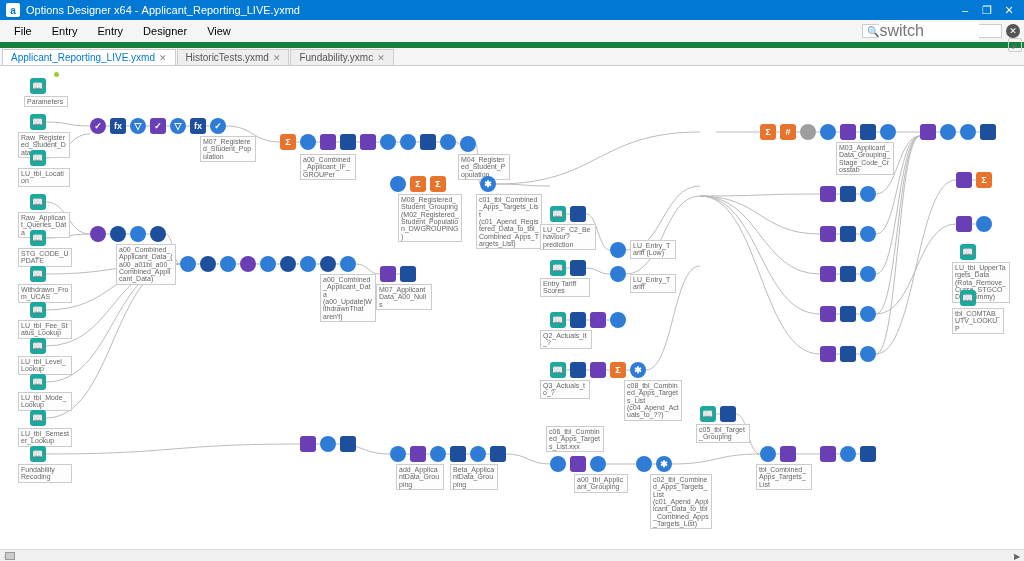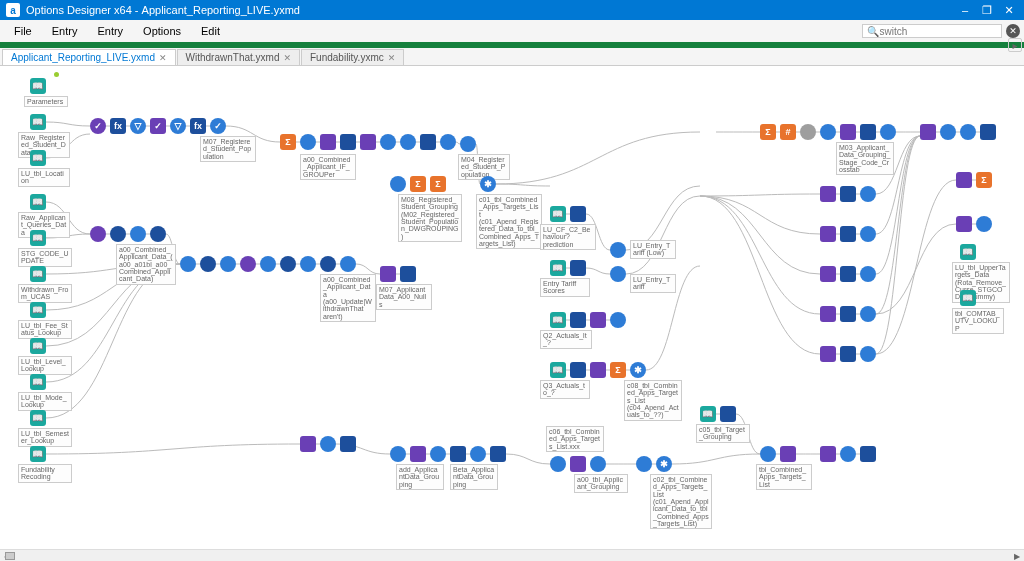--- a/index.html
+++ b/index.html
@@ -4,21 +4,21 @@
 <style>
 *{margin:0;padding:0;box-sizing:border-box}
 body{font-family:'Segoe UI',Tahoma,sans-serif;font-size:10px;background:#fff;width:1024px;height:561px;overflow:hidden;position:relative}
 .titlebar{background:#0078d4;color:#fff;height:20px;display:flex;align-items:center;padding:0 6px;font-size:11px}
 .titlebar .logo{width:14px;height:14px;background:#fff;color:#0078d4;border-radius:2px;display:flex;align-items:center;justify-content:center;font-weight:bold;margin-right:6px;font-size:10px}
 .titlebar .spacer{flex:1}
 .titlebar .winbtn{width:18px;height:14px;display:flex;align-items:center;justify-content:center;font-size:11px;cursor:pointer;margin-left:4px}
 .menubar{background:#f5f5f5;height:28px;display:flex;align-items:center;padding:0 4px;border-bottom:6px solid #15803d}
 .menubar .menu-item{padding:2px 10px;font-size:11px;cursor:pointer}
 .menubar .search{margin-left:auto;display:flex;align-items:center;border:1px solid #ccc;padding:0 4px;background:#fff;width:140px;height:14px}
-.menubar .search input{border:none;outline:none;font-size:10px;width:100px}
+.menubar .search input{border:none;outline:none;font-size:16px;width:100px}
 .tabbar{background:#f5f5f5;height:18px;display:flex;align-items:flex-end;padding:0 2px;border-bottom:1px solid #ccc}
 .tab{padding:2px 8px;font-size:10px;border:1px solid #ccc;border-bottom:none;background:#eee;margin-right:1px;cursor:pointer;display:flex;align-items:center;gap:4px;color:#555}
 .tab.active{background:#fff;color:#0078d4}
 .tab .close{font-size:9px;color:#888}
 .canvas{position:relative;width:100%;height:calc(100% - 74px);background:#fff;overflow:hidden}
 .node{position:absolute;width:16px;height:16px;border-radius:3px;display:flex;align-items:center;justify-content:center;color:#fff;font-size:9px;font-weight:bold;cursor:pointer}
 .node.round{border-radius:50%}
 .n-teal{background:#1ba89e}
 .n-blue{background:#2e7cd6}
 .n-dblue{background:#1d4f9c}
@@ -45,36 +45,36 @@
   <span class="spacer"></span>
   <span class="winbtn">–</span>
   <span class="winbtn">❐</span>
   <span class="winbtn">✕</span>
 </div>
 
 <div class="menubar">
   <span class="menu-item">File</span>
   <span class="menu-item">Entry</span>
   <span class="menu-item">Entry</span>
-  <span class="menu-item">Options</span>
-  <span class="menu-item">Edit</span>
+  <span class="menu-item">Designer</span>
+  <span class="menu-item">View</span>
   <div class="search">
     <span>🔍</span>
     <input placeholder="switch" style="">
   </div>
   <span style="width:14px;height:14px;border-radius:50%;background:#555;color:#fff;display:flex;align-items:center;justify-content:center;margin-left:4px;font-size:9px">✕</span>
 </div>
 
 <div class="tabbar" id="tabbar">
     <div class="tab active">
       <span>Applicant_Reporting_LIVE.yxmd</span>
       <span class="close">✕</span>
     </div>
     <div class="tab">
-      <span>WithdrawnThat.yxmd</span>
+      <span>HistoricTests.yxmd</span>
       <span class="close">✕</span>
     </div>
     <div class="tab">
       <span>Fundability.yxmc</span>
       <span class="close">✕</span>
     </div>
   </div>
 
 <div class="conf">▸</div>
 

